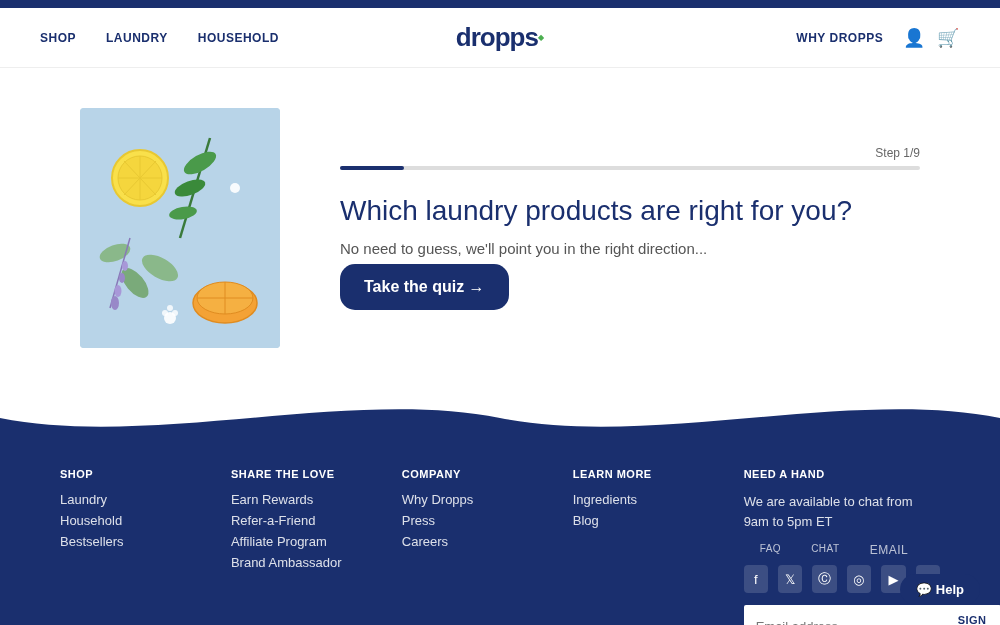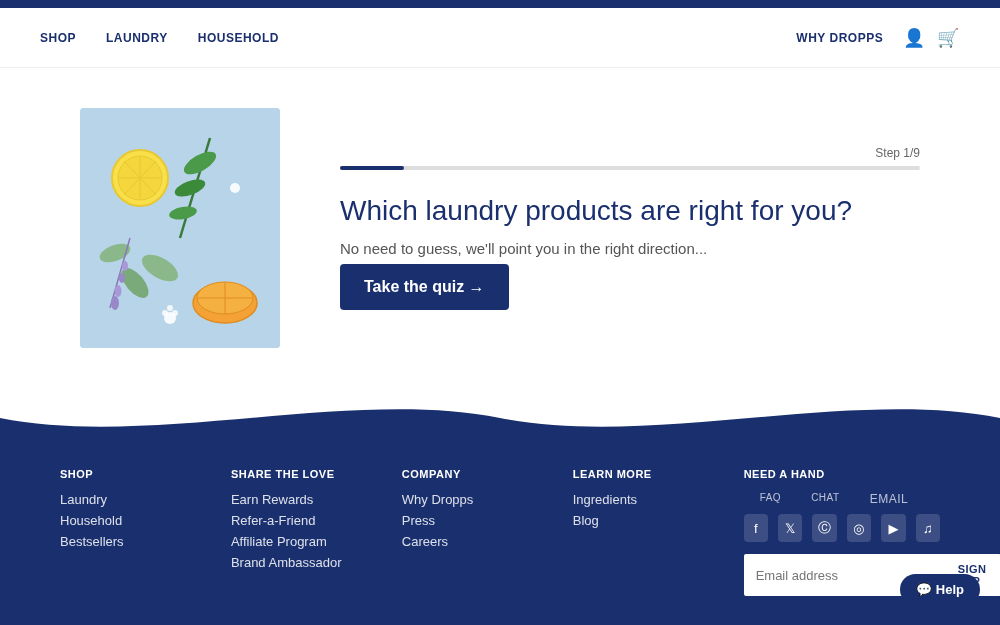--- a/index.html
+++ b/index.html
@@ -19,21 +19,21 @@
     
     .main-content { display: flex; align-items: center; padding: 40px 80px; gap: 60px; min-height: 310px; }
 
     
     .quiz-section { flex: 1; }
     .step-label { font-size: 12px; color: #666; margin-bottom: 6px; text-align: right; }
     .progress-bar-bg { height: 4px; background: #ddd; border-radius: 2px; margin-bottom: 24px; position: relative; }
     .progress-bar-fill { height: 4px; background: #1a2f6e; border-radius: 2px; width: 11%; }
     .quiz-title { font-size: 28px; font-weight: 400; color: #1a2f6e; line-height: 1.2; margin-bottom: 12px; }
     .quiz-subtitle { font-size: 15px; color: #555; margin-bottom: 7px; }
-    .quiz-btn { background: #1a2f6e; color: #fff; border: none; padding: 14px 24px; font-size: 16px; font-weight: 600; border-radius: 4px; cursor: pointer; display: inline-flex; align-items: center; gap: 8px; text-align: center; }
+    .quiz-btn { background: #1a2f6e; color: #fff; border: none; padding: 14px 24px; font-size: 16px; font-weight: 600; border-radius: 15px; cursor: pointer; display: inline-flex; align-items: center; gap: 8px; text-align: center; }
 
     
     .footer-wrapper { position: relative; margin-top: 0; }
     .wave-svg { display: block; width: 100%; }
     .footer { background: #1a2f6e; color: #fff; padding: 20px 60px 30px; }
     .footer-columns { display: flex; gap: 40px; margin-bottom: 30px; }
     .footer-col { flex: 1; min-width: 100px; }
     .footer-col-title { font-size: 11px; font-weight: 700; letter-spacing: 0.5px; margin-bottom: 12px; color: #fff; text-transform: uppercase; }
     .footer-col a { display: block; font-size: 13px; color: rgba(255,255,255,0.85); text-decoration: none; margin-bottom: 6px; }
     .footer-col-wide { flex: 1.5; }
@@ -52,20 +52,23 @@
 <body>
 
 <div class="top-bar"></div>
 
 <header class="header" style="position:relative;">
   <nav class="nav-left">
     <a href="#">SHOP</a>
     <a href="#">LAUNDRY</a>
     <a href="#">HOUSEHOLD</a>
   </nav>
+  <div class="logo">
+    <span style="font-size:26px;font-weight:700;color:#1a2f6e;letter-spacing:-1px;">dropp</span><span style="font-size:26px;font-weight:700;color:#1a2f6e;letter-spacing:-1px;">s</span><span style="font-size:8px;color:#4caf50;vertical-align:super;">◆</span>
+  </div>
   <div class="nav-right">
     <a href="#">WHY DROPPS</a>
     <div class="nav-icons">
       <button class="icon-btn">👤</button>
       <button class="icon-btn">🛒</button>
     </div>
   </div>
 </header>
 
 <main class="main-content">
@@ -151,20 +154,21 @@
       </div>
 
       <div class="footer-col">
         <div class="footer-col-title">LEARN MORE</div>
         <a href="#">Ingredients</a>
         <a href="#">Blog</a>
       </div>
 
       <div class="footer-col footer-col-wide">
         <div class="footer-col-title">NEED A HAND</div>
+        <p class="footer-contact-text">We are available to chat from 9am to 5pm ET</p>
         <div style="display:flex; gap:30px; margin-bottom:8px;padding-left:16px;">
           <span style="font-size:10px;color:rgba(255,255,255,0.7);letter-spacing:0.5px;">FAQ</span>
           <span style="font-size:10px;color:rgba(255,255,255,0.7);letter-spacing:0.5px;">CHAT</span>
           <span style="font-size:12px;color:rgba(255,255,255,0.7);letter-spacing:0.5px;">EMAIL</span>
         </div>
         <div class="social-icons">
           <div class="social-icon">f</div>
           <div class="social-icon">𝕏</div>
           <div class="social-icon">Ⓒ</div>
           <div class="social-icon">◎</div>

